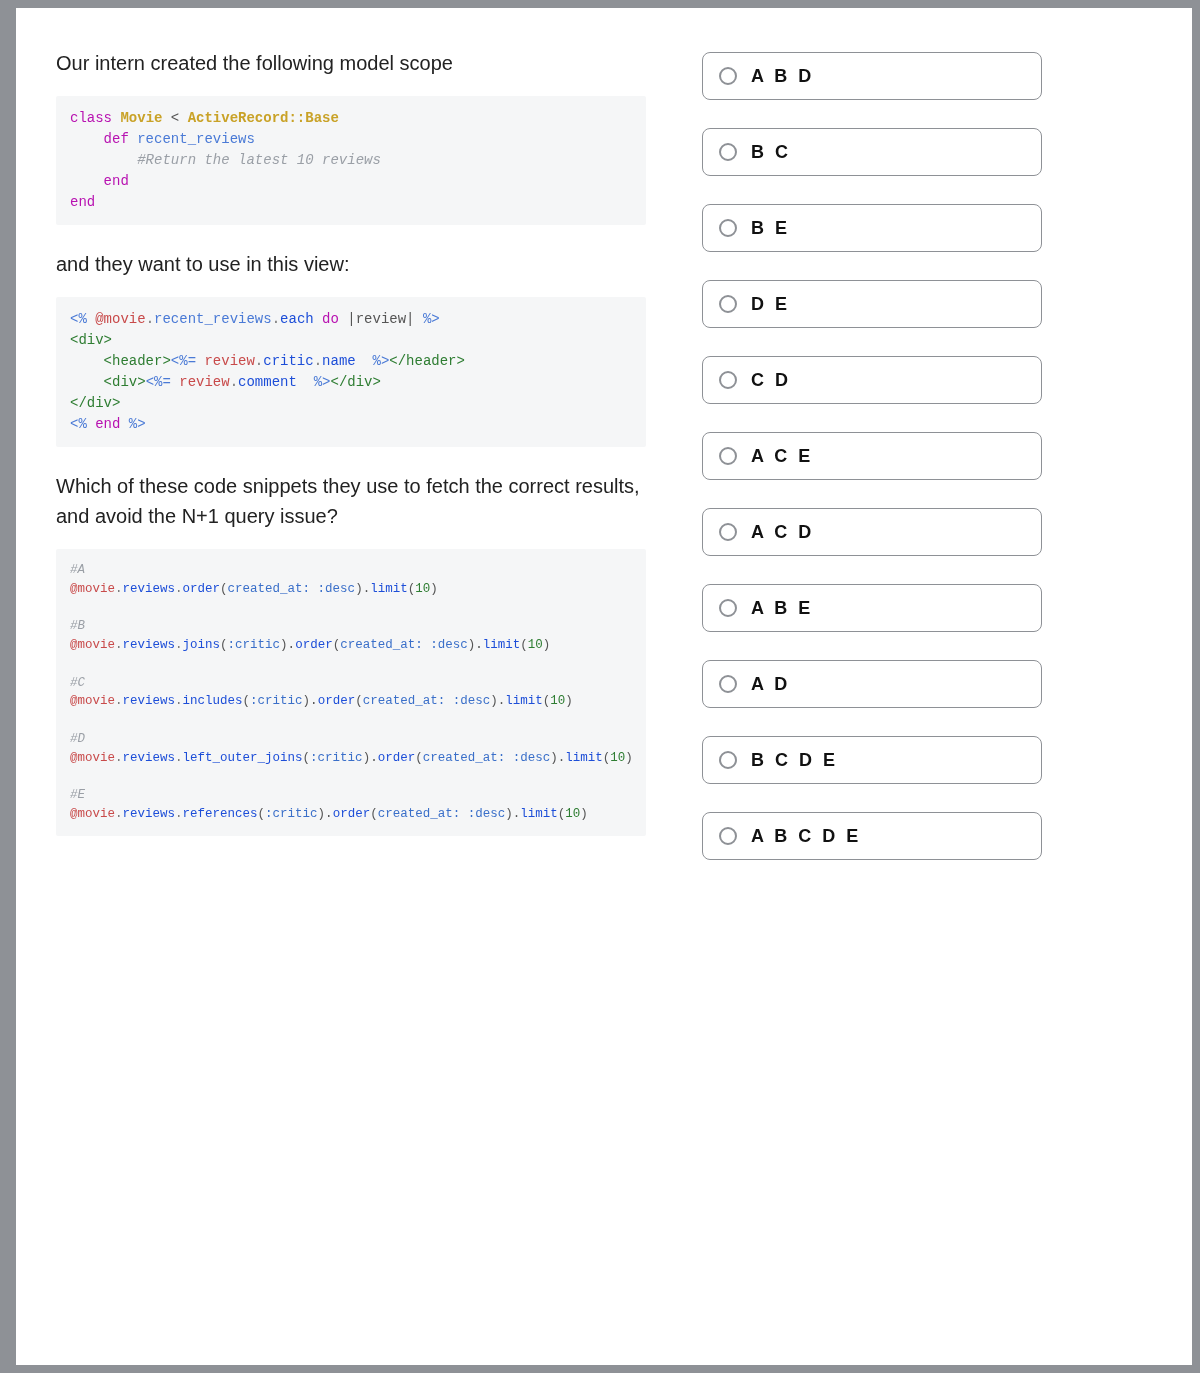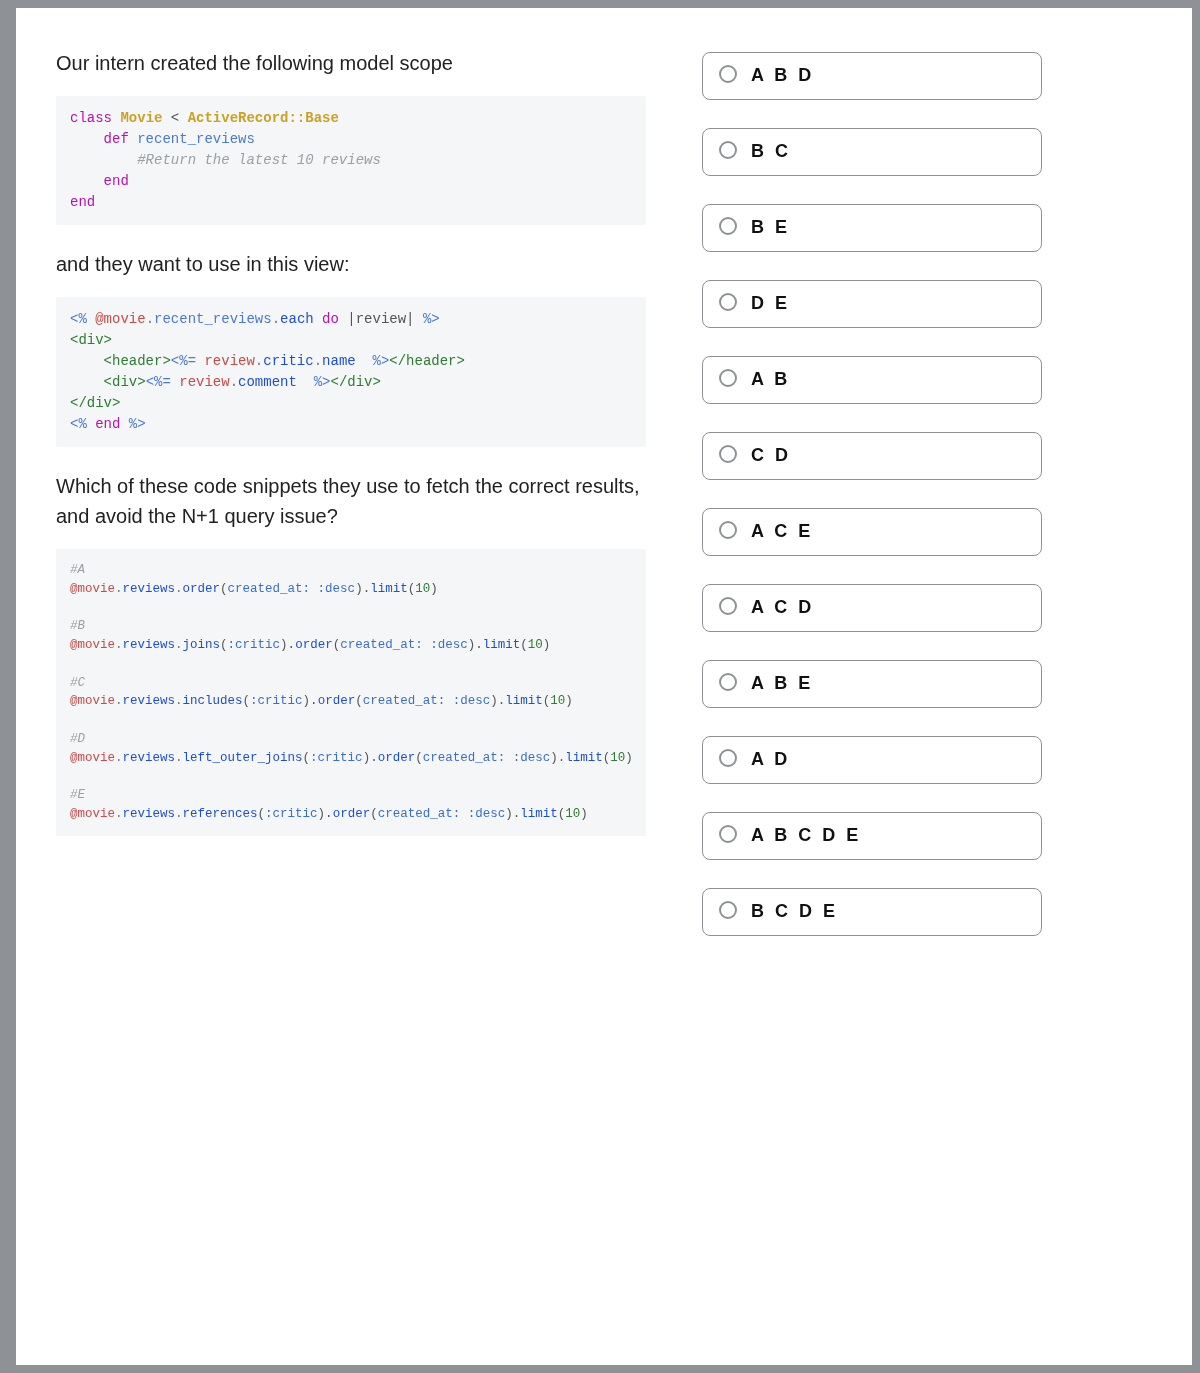--- a/index.html
+++ b/index.html
@@ -64,21 +64,21 @@
   .meth { color: #1d4ed8; }
   .pun  { color: #555; }
   .num  { color: #2e7d32; }
   .dot  { color: #7a7a7a; }
 
   .answer-option {
     border: 1px solid #8e9196;
     border-radius: 8px;
     padding: 12px 16px;
     display: flex;
-    align-items: flex-start;
+    align-items: center;
     gap: 14px;
     cursor: pointer;
     min-height: 48px;
   }
   .answer-option .radio {
     width: 18px;
     height: 18px;
     border: 2px solid #8e9196;
     border-radius: 50%;
     flex-shrink: 0;
@@ -114,44 +114,40 @@
       <div class="answer-option">
         <span class="radio"></span>
         <span class="label">B E</span>
       </div>
       <div class="answer-option">
         <span class="radio"></span>
         <span class="label">D E</span>
       </div>
       <div class="answer-option">
         <span class="radio"></span>
-        <span class="label">A B</span>
-      </div>
-      <div class="answer-option">
-        <span class="radio"></span>
         <span class="label">C D</span>
       </div>
       <div class="answer-option">
         <span class="radio"></span>
         <span class="label">A C E</span>
       </div>
       <div class="answer-option">
         <span class="radio"></span>
         <span class="label">A C D</span>
       </div>
       <div class="answer-option">
         <span class="radio"></span>
         <span class="label">A B E</span>
       </div>
       <div class="answer-option">
         <span class="radio"></span>
         <span class="label">A D</span>
       </div>
       <div class="answer-option">
         <span class="radio"></span>
-        <span class="label">A B C D E</span>
+        <span class="label">B C D E</span>
       </div>
       <div class="answer-option">
         <span class="radio"></span>
-        <span class="label">B C D E</span>
+        <span class="label">A B C D E</span>
       </div>
     </div>
 </div>
 
 </body></html>

